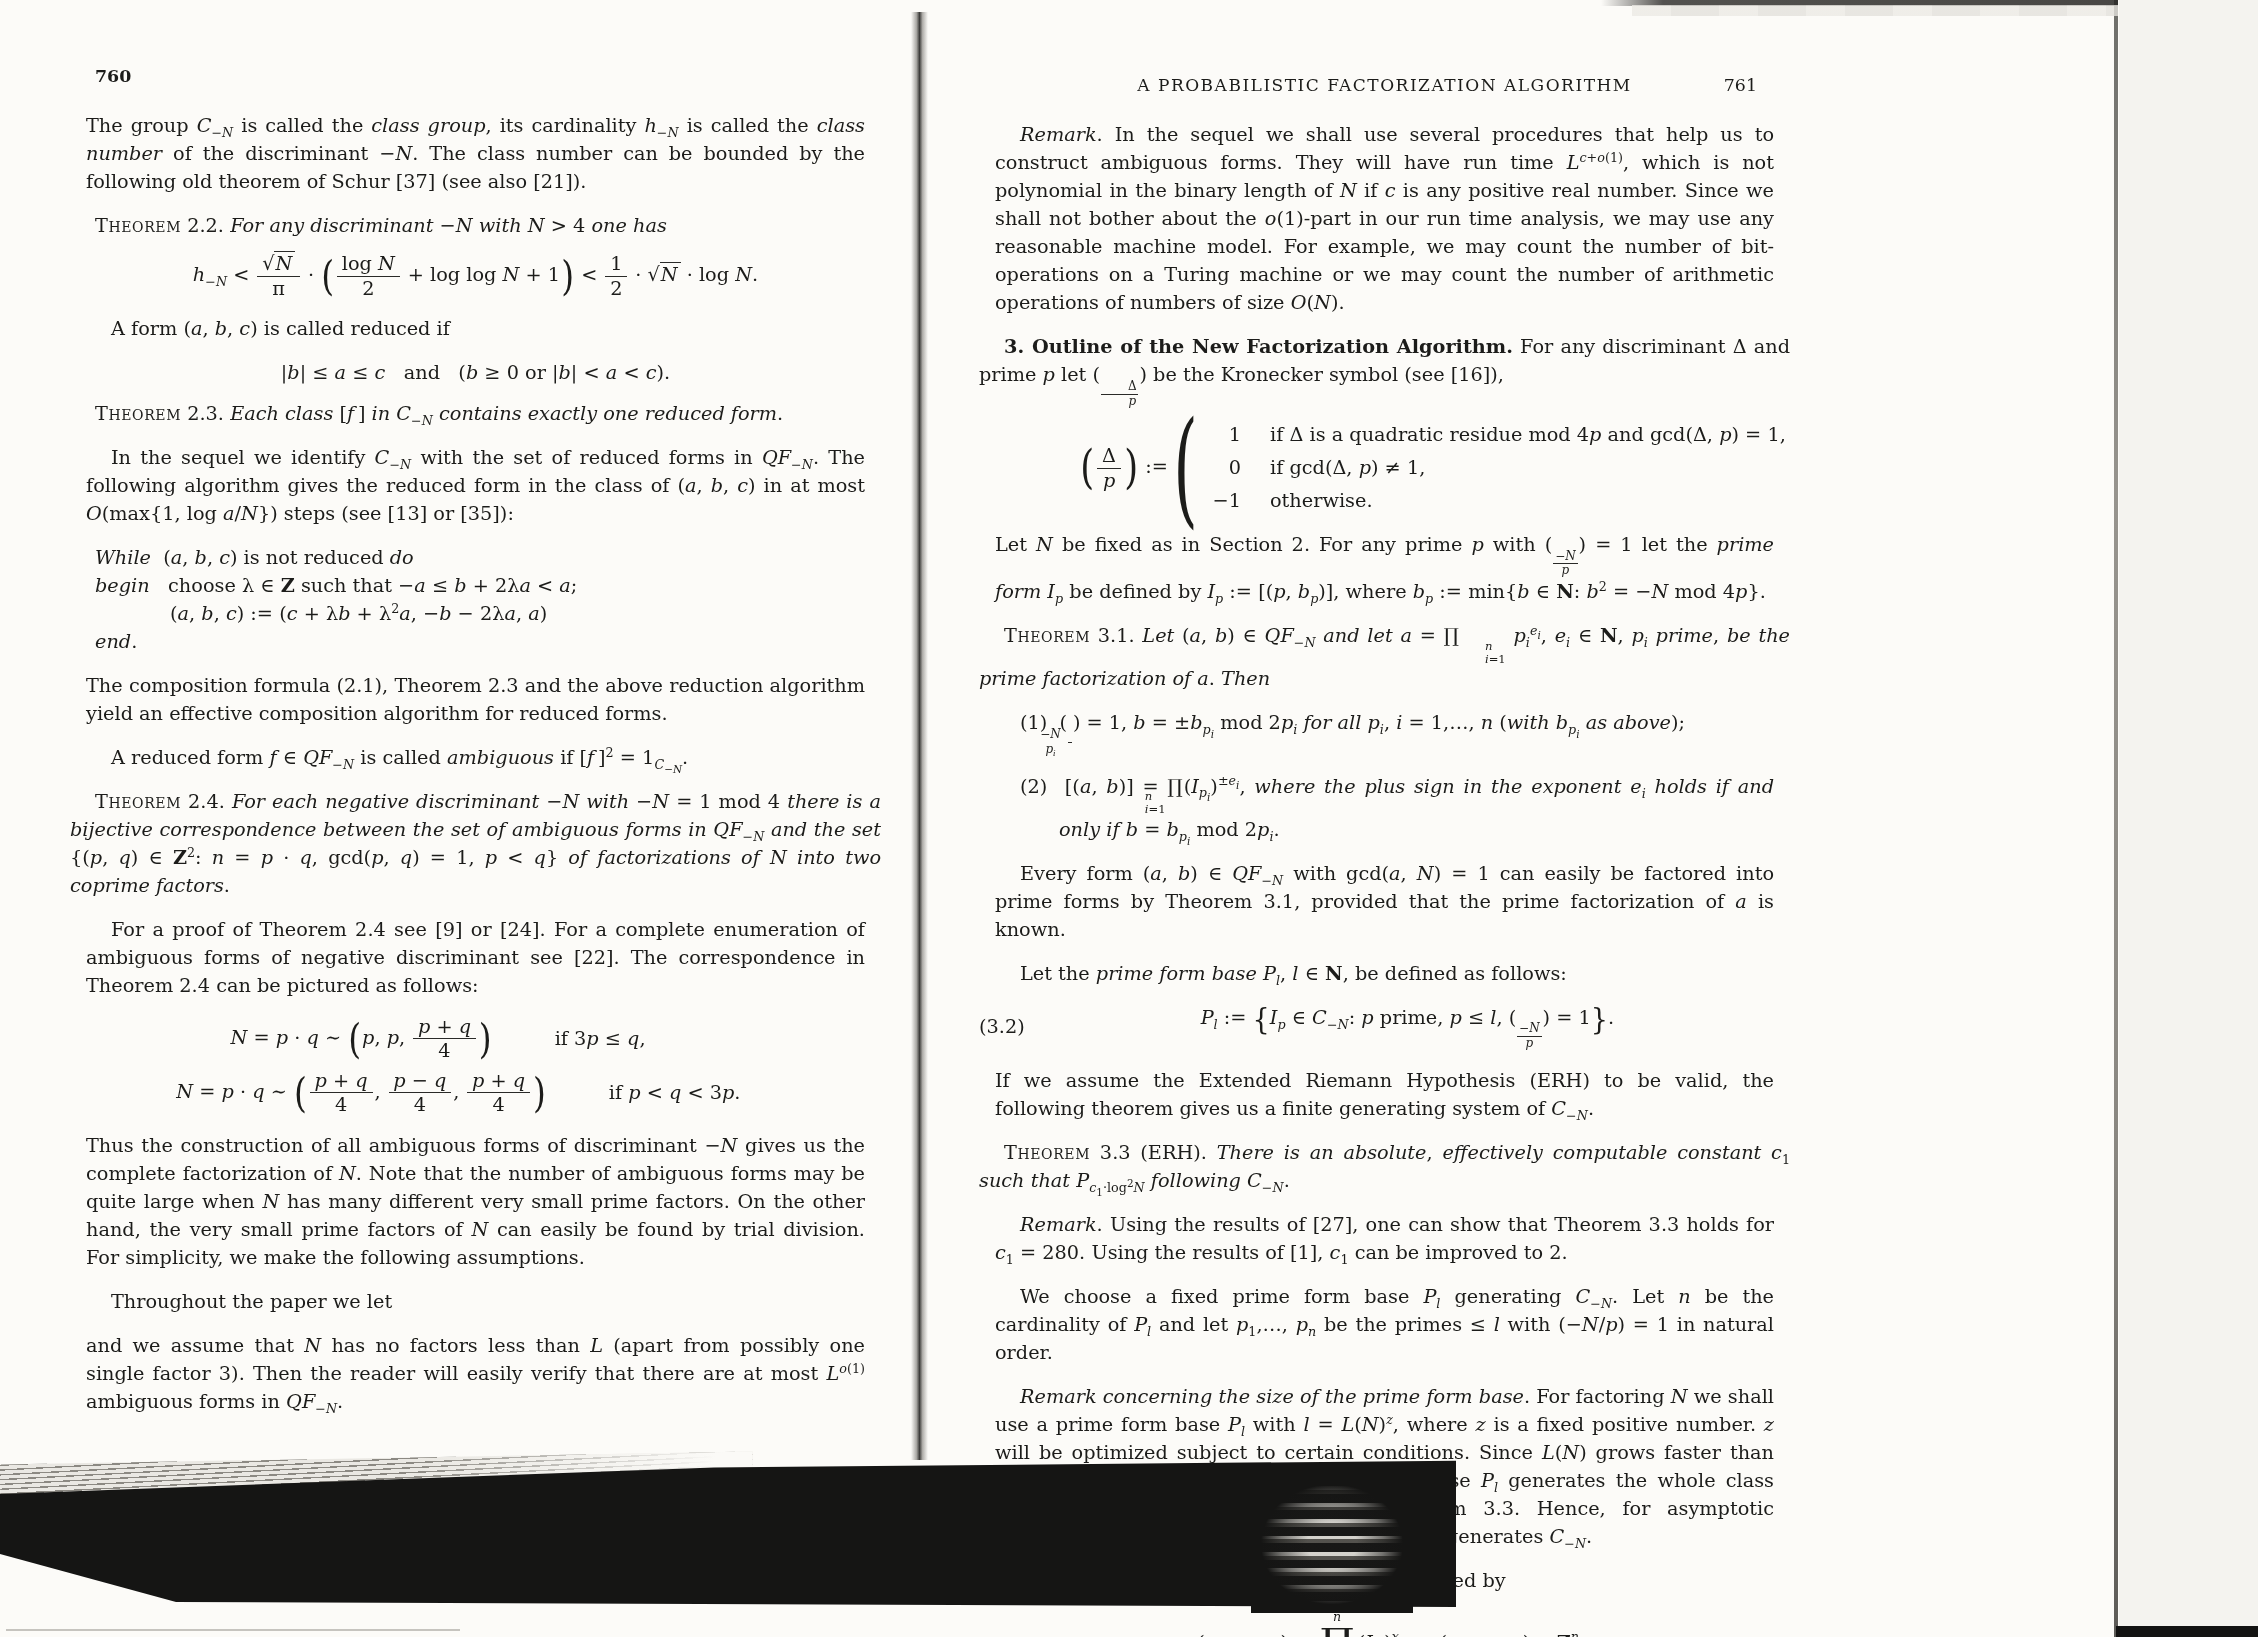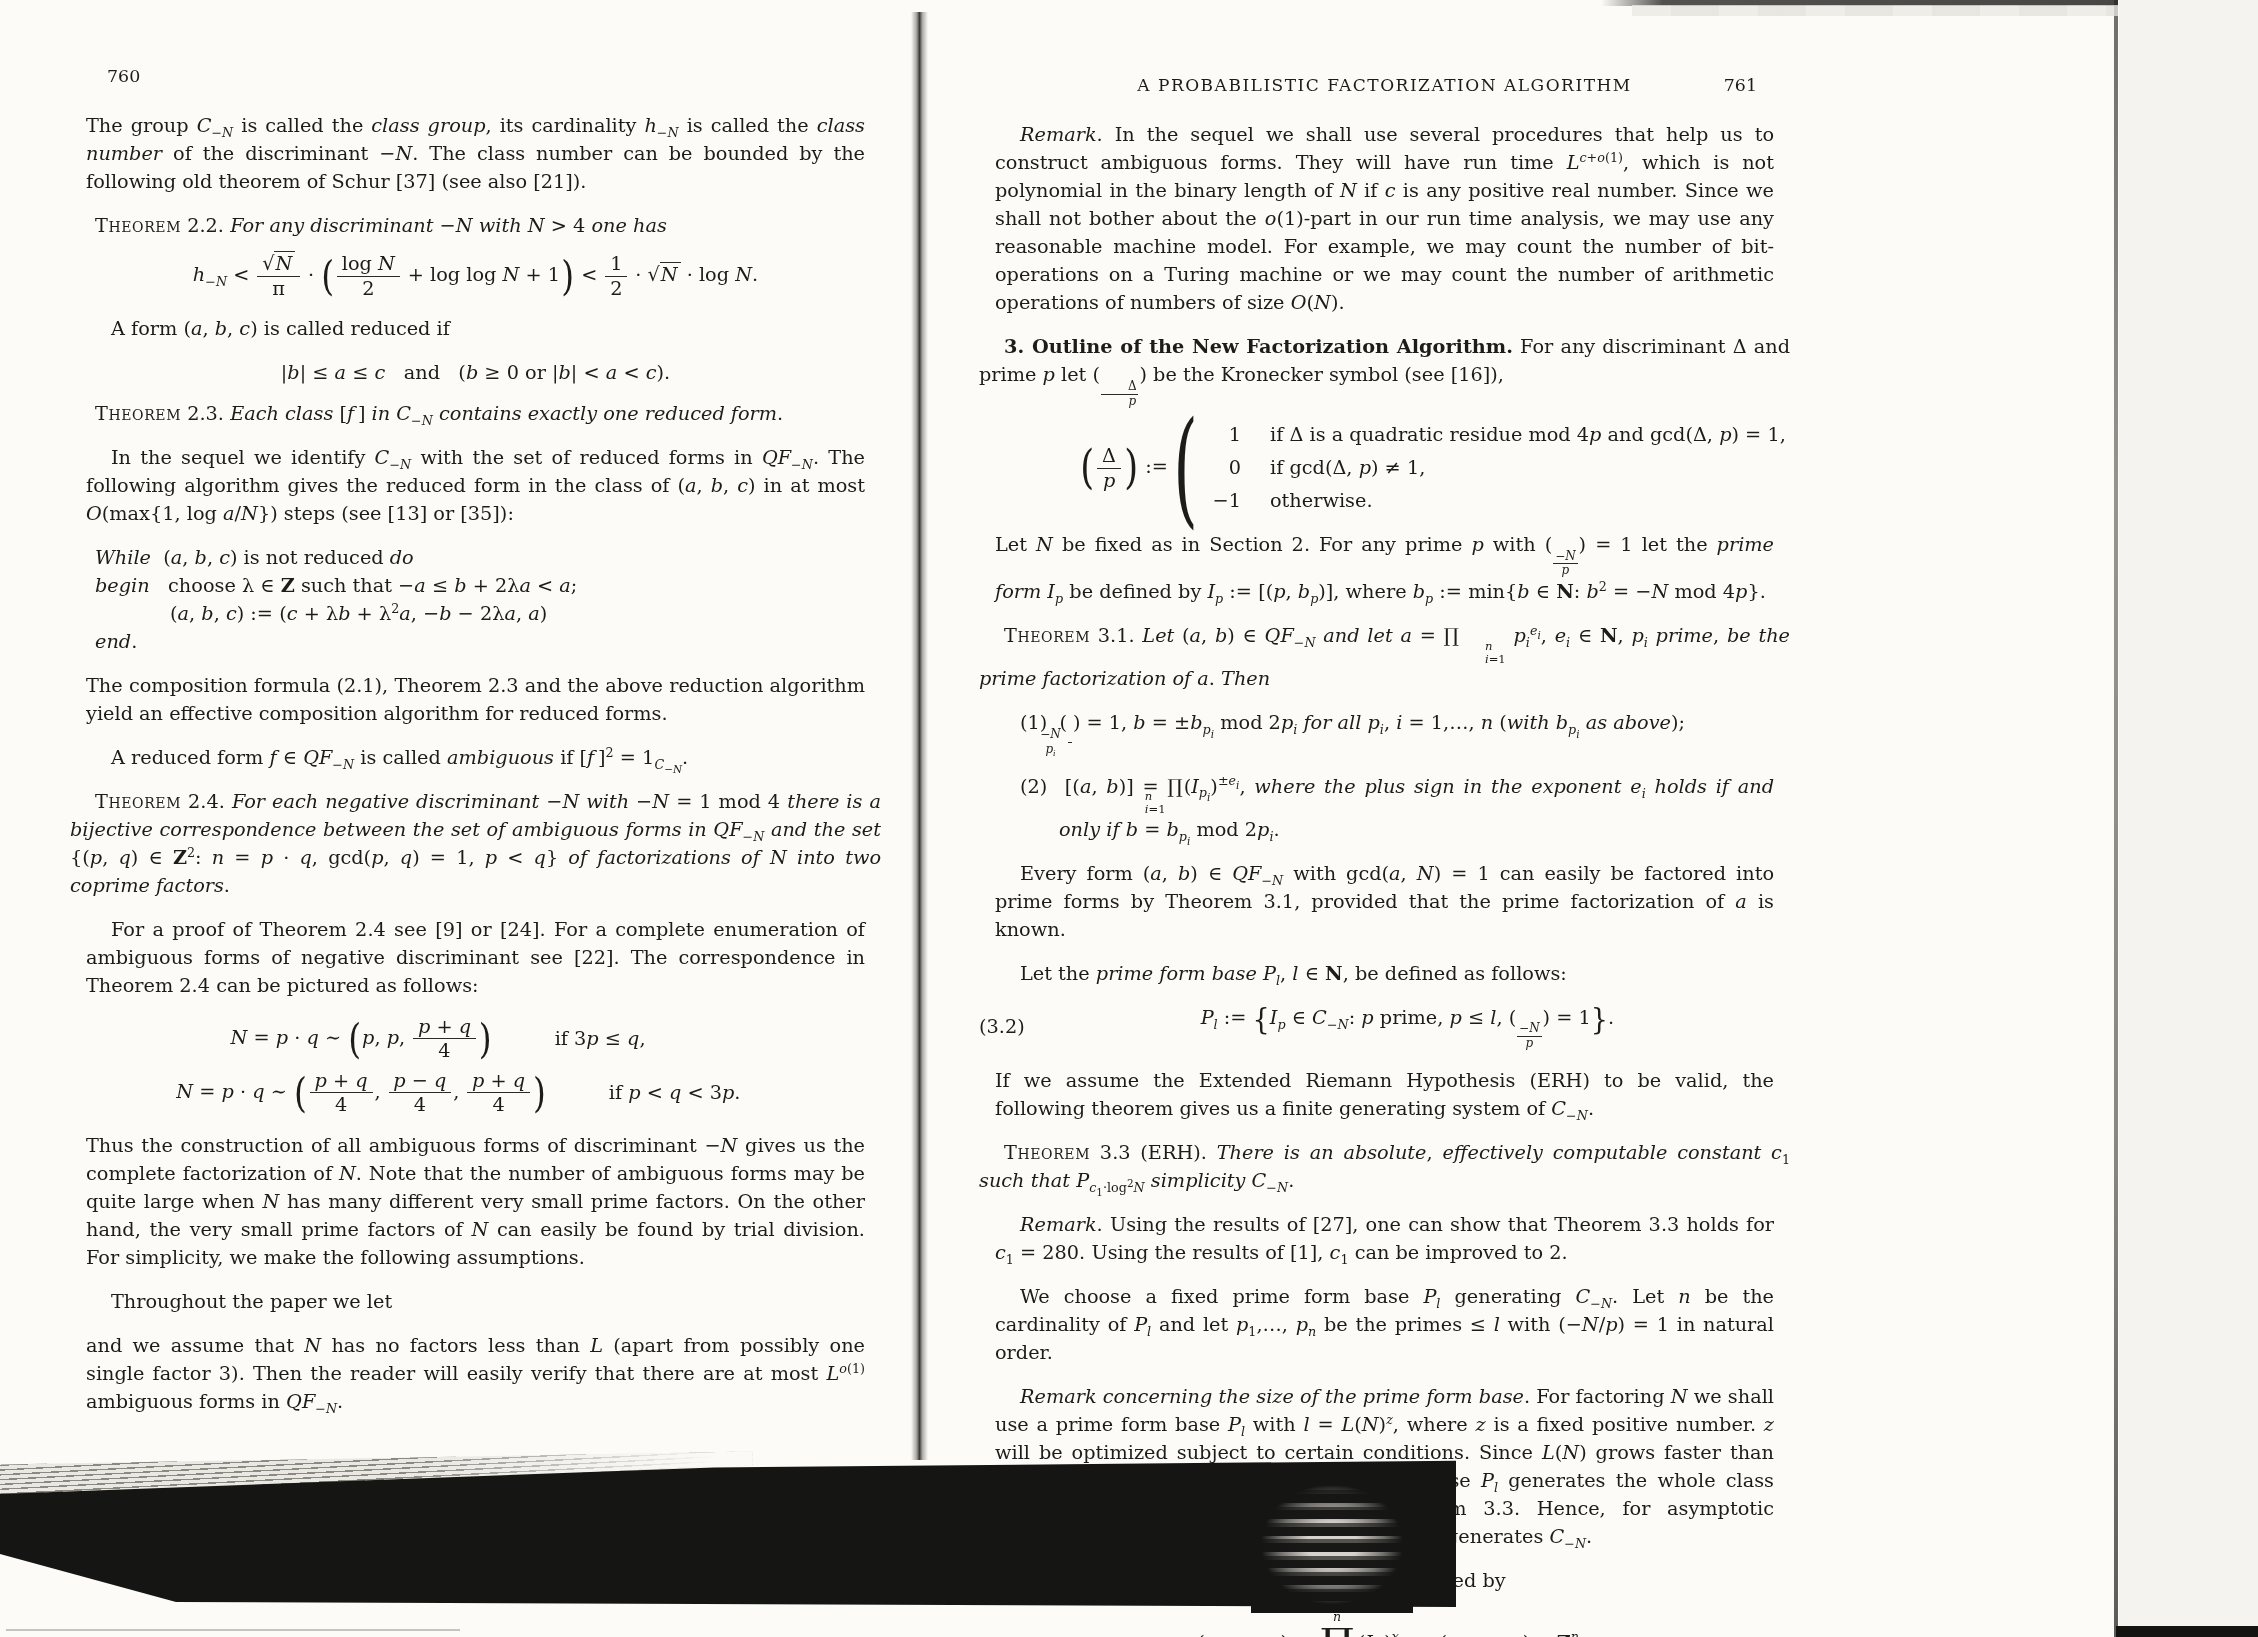--- a/index.html
+++ b/index.html
@@ -6,21 +6,21 @@
   body{
     width:2258px;height:1638px;position:relative;overflow:hidden;
     background:#fcfbf8;color:#1c1c1a;
     font-family:"DejaVu Serif","Liberation Serif",serif;
   }
   .page{position:absolute;z-index:1;}
   #left-page{left:70px;top:66px;width:811px;}
   #right-page{left:979px;top:75px;width:811px;}
   .phead{position:relative;height:29px;margin-bottom:17.4px;font-size:17.4px;}
   .pnum{position:absolute;top:0;}
-  #left-page .pnum{left:37px;}
+  #left-page .pnum{left:25px;font-weight:bold;}
   #right-page .pnum{right:33px;}
   .rhead{text-align:center;letter-spacing:1.5px;font-size:17px;}
   .pbody{font-size:19.3px;line-height:28px;}
   .blk{margin:16px;}
   .blk.p{text-align:justify;}
   .blk.pi{text-align:justify;text-indent:25px;}
   .blk.thm{text-align:justify;text-indent:25px;margin:12.6px 0;}
   .blk.alg{margin-left:25px;}
   .blk.eq{text-align:center;margin:10.6px 0;}
   .blk.cases{margin:5.8px 0 9.7px 100px;}
@@ -153,21 +153,21 @@
       <div class="blk pi">Every form (<i>a</i>, <i>b</i>) ∈ <i>QF</i><sub>−<i>N</i></sub> with gcd(<i>a</i>, <i>N</i>) = 1 can easily be factored into prime forms by Theorem 3.1, provided that the prime factorization of <i>a</i> is known.</div>
       <div class="blk pi">Let the <i>prime form base P</i><sub><i>l</i></sub>, <i>l</i> ∈ <b>N</b>, be defined as follows:</div>
       <div class="blk eqtag">
         <span class="tag">(3.2)</span>
         <span class="tagmid"><i>P</i><sub><i>l</i></sub> := <span class="bb">{</span><i>I</i><sub><i>p</i></sub> ∈ <i>C</i><sub>−<i>N</i></sub>: <i>p</i> prime, <i>p</i> ≤ <i>l</i>, (<span class="ifr">
             <span class="inu">−<i>N</i></span>
             <span class="ide"><i>p</i></span>
           </span>) = 1<span class="bb">}</span>.</span>
       </div>
       <div class="blk p">If we assume the Extended Riemann Hypothesis (ERH) to be valid, the following theorem gives us a finite generating system of <i>C</i><sub>−<i>N</i></sub>.</div>
-      <div class="blk thm"><span class="sc">Theorem</span> 3.3 (ERH). <i>There is an absolute</i>, <i>effectively computable constant c</i><sub>1</sub> <i>such that P</i><sub><i>c</i><sub>1</sub>·log<sup>2</sup><i>N</i></sub> <i>simplicity C</i><sub>−<i>N</i></sub>.</div>
+      <div class="blk thm"><span class="sc">Theorem</span> 3.3 (ERH). <i>There is an absolute</i>, <i>effectively computable constant c</i><sub>1</sub> <i>such that P</i><sub><i>c</i><sub>1</sub>·log<sup>2</sup><i>N</i></sub> <i>following C</i><sub>−<i>N</i></sub>.</div>
       <div class="blk pi"><i>Remark</i>. Using the results of [27], one can show that Theorem 3.3 holds for <i>c</i><sub>1</sub> = 280. Using the results of [1], <i>c</i><sub>1</sub> can be improved to 2.</div>
       <div class="blk pi">We choose a fixed prime form base <i>P</i><sub><i>l</i></sub> generating <i>C</i><sub>−<i>N</i></sub>. Let <i>n</i> be the cardinality of <i>P</i><sub><i>l</i></sub> and let <i>p</i><sub>1</sub>,…, <i>p</i><sub><i>n</i></sub> be the primes ≤ <i>l</i> with (−<i>N</i>/<i>p</i>) = 1 in natural order.</div>
       <div class="blk pi"><i>Remark concerning the size of the prime form base</i>. For factoring <i>N</i> we shall use a prime form base <i>P</i><sub><i>l</i></sub> with <i>l</i> = <i>L</i>(<i>N</i>)<sup><i>z</i></sup>, where <i>z</i> is a fixed positive number. <i>z</i> will be optimized subject to certain conditions. Since <i>L</i>(<i>N</i>) grows faster than any polynomial of log <i>N</i>, the prime form base <i>P</i><sub><i>l</i></sub> generates the whole class group for sufficiently large <i>N</i> by Theorem 3.3. Hence, for asymptotic considerations we may always assume that <i>P</i><sub><i>l</i></sub> generates <i>C</i><sub>−<i>N</i></sub>.</div>
       <div class="blk pi">Let φ: <b>Z</b><sup><i>n</i></sup> → <i>C</i><sub>−<i>N</i></sub> be the homomorphism defined by</div>
       <div class="blk eq">φ(<i>x</i><sub>1</sub>,…, <i>x</i><sub><i>n</i></sub>) = <span class="dprod">
           <span class="dpt"><i>n</i></span>
           <span class="dpo">∏</span>
           <span class="dpb"><i>j</i>=1</span>
         </span>(<i>I</i><sub><i>p</i><sub><i>j</i></sub></sub>)<sup><i>x</i><sub><i>j</i></sub></sup>;&nbsp;&nbsp;&nbsp;&nbsp;&nbsp;(<i>x</i><sub>1</sub>,…, <i>x</i><sub><i>n</i></sub>) ∈ <b>Z</b><sup><i>n</i></sup>.</div>
     </div>

